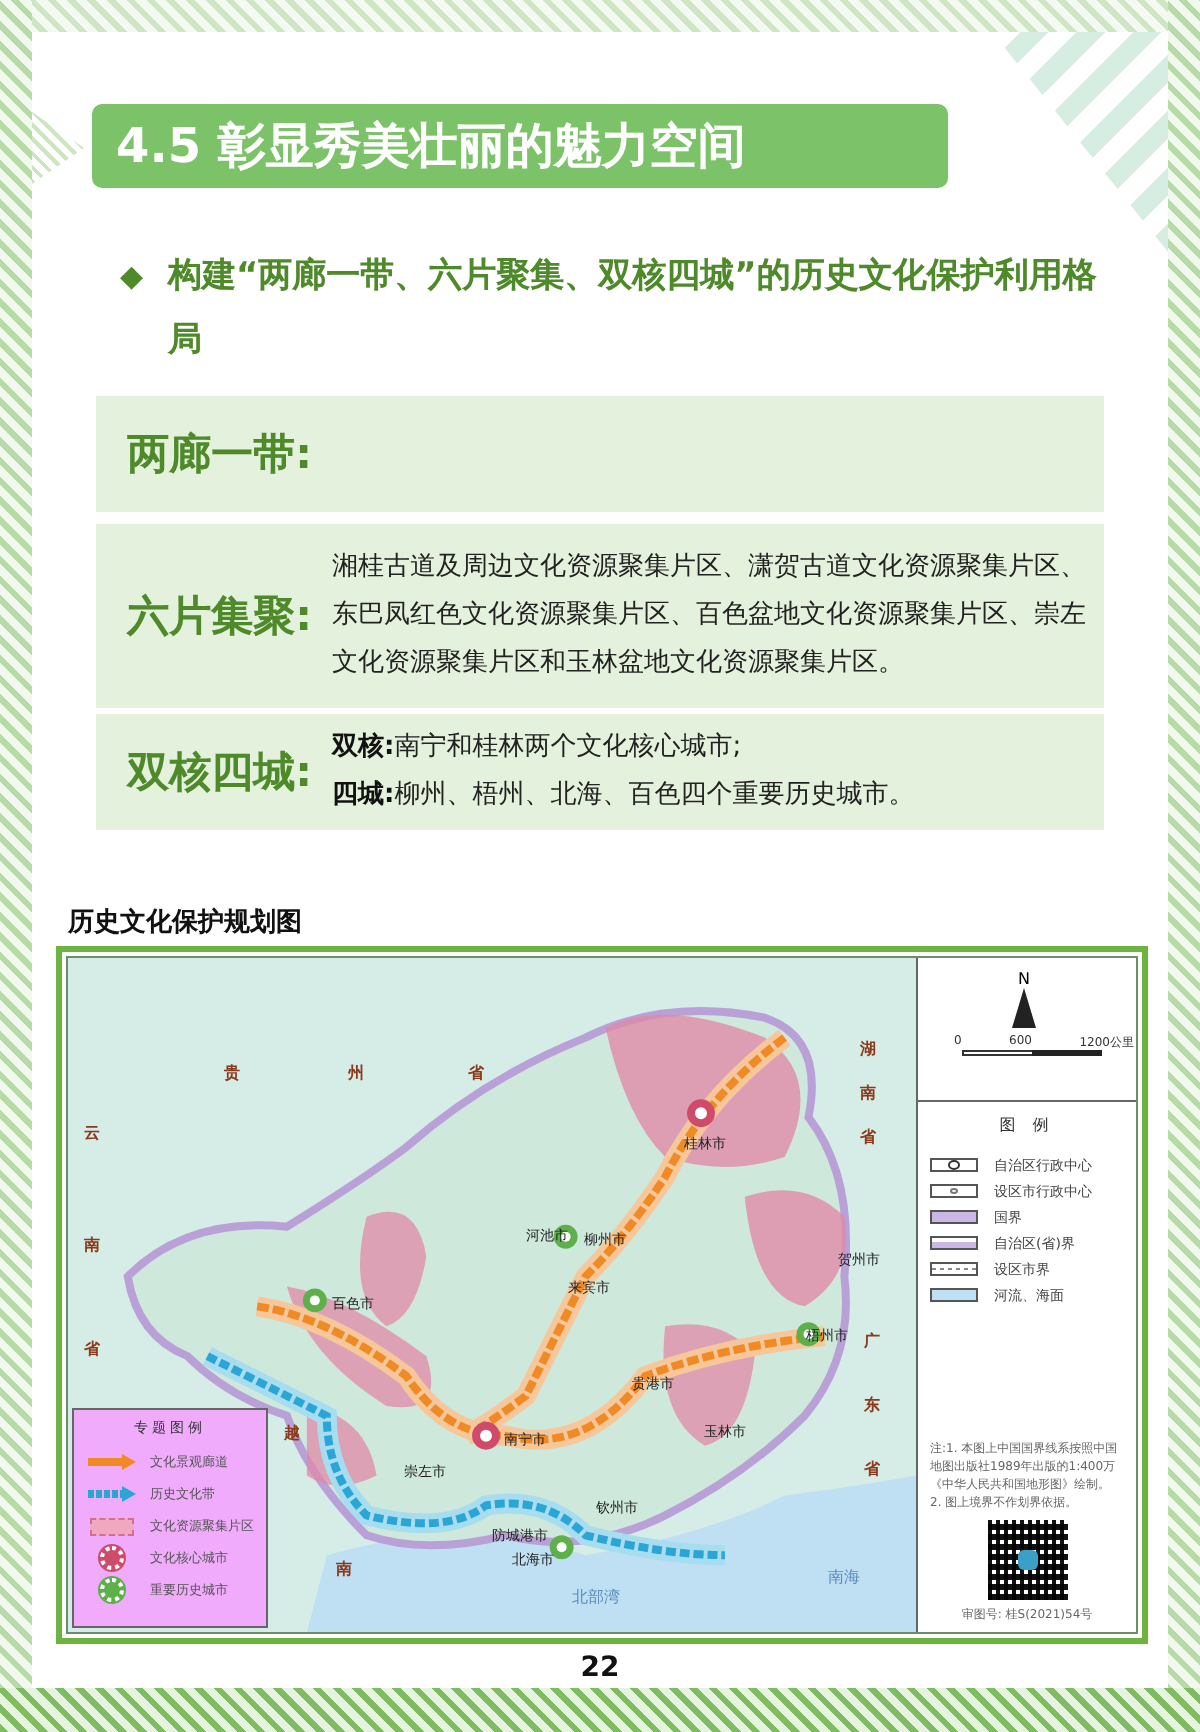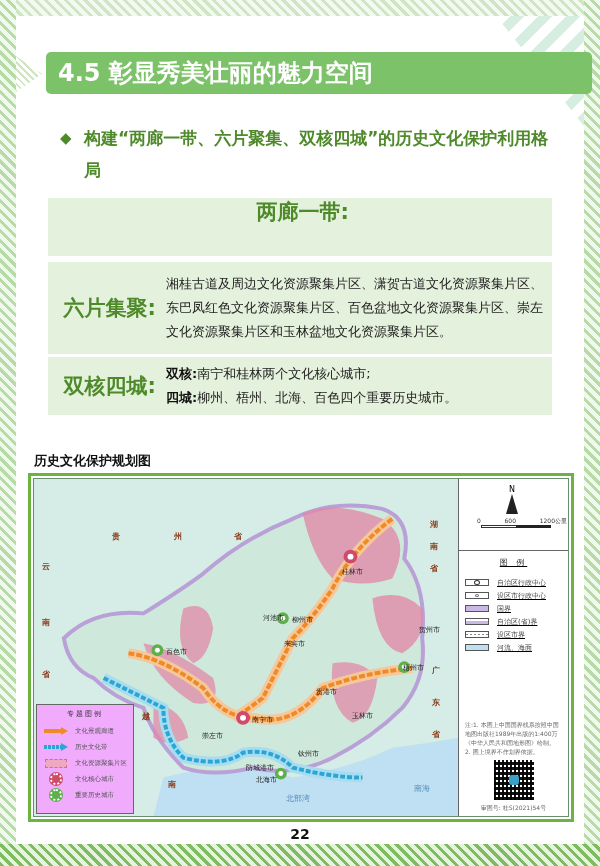--- a/index.html
+++ b/index.html
@@ -30,21 +30,21 @@
     clip-path: polygon(20% 0, 100% 0, 100% 100%);
   }
   .left-diamond {
     position: absolute; left: 16px; top: 56px; width: 26px; height: 36px;
     background: repeating-linear-gradient(45deg, #cde6c0 0 2px, #fff 2px 5px);
     clip-path: polygon(0 0, 100% 50%, 0 100%);
   }
 
   
   .section-title {
-    position: absolute; left: 46px; top: 52px; width: 546px; height: 42px;
+    position: absolute; left: 46px; top: 52px; width: 428px; height: 42px;
     background: #7cc268; border-radius: 5px;
     color: #fff; font-weight: bold; font-size: 24px;
     display: flex; align-items: center; padding-left: 12px;
     font-family: "DejaVu Sans", sans-serif;
   }
 
   
   .subhead {
     position: absolute; left: 60px; top: 122px; width: 500px;
     color: #4e8a2a; font-weight: bold; font-size: 17px; line-height: 32px;
@@ -59,21 +59,21 @@
     background: #e4f1dc; display: flex; align-items: center;
   }
   .panel .label {
     width: 118px; flex: none; text-align: right; padding-right: 10px;
     color: #4e8a2a; font-weight: bold; font-size: 21px;
   }
   .panel .body {
     flex: 1; font-size: 13px; line-height: 24px; color: #222; padding-right: 8px;
   }
   .panel .body b { font-weight: bold; color: #111; }
-  .p1 { top: 198px; height: 58px; flex-direction: column; }
+  .p1 { top: 198px; height: 58px; }
   .p2 { top: 262px; height: 92px; }
   .p3 { top: 357px; height: 58px; }
 
   .map-caption {
     position: absolute; left: 34px; top: 452px;
     font-weight: bold; font-size: 13px; color: #111;
   }
 
   
   .map-frame {
@@ -98,21 +98,21 @@
   .compass .arrow {
     position: absolute; left: 47px; top: 15px; width: 0; height: 0;
     border-left: 6px solid transparent; border-right: 6px solid transparent;
     border-bottom: 20px solid #222;
   }
   .scale-bar { position: absolute; left: 22px; top: 46px; width: 70px; height: 3px; }
   .scale-bar .a { position: absolute; left: 0; top: 0; width: 35px; height: 3px; border: 1px solid #333; border-right: none; }
   .scale-bar .b { position: absolute; left: 35px; top: 0; width: 35px; height: 3px; background: #222; }
   .scale-labels { position: absolute; left: 18px; top: 38px; width: 90px; font-size: 6px; color: #333; display: flex; justify-content: space-between; }
 
-  .legend { padding: 6px 6px; text-decoration: underline; }
+  .legend { padding: 6px 6px; }
   .legend .title { text-align: center; font-size: 8px; color: #333; margin-bottom: 8px; letter-spacing: 3px; }
   .legend-row { display: flex; align-items: center; height: 13px; font-size: 7px; color: #444; }
   .legend-row .sw { width: 24px; height: 7px; margin-right: 8px; border: 1px solid #555; flex: none; position: relative; }
   .notes {
     margin-top: auto; padding: 0 6px 4px 6px; font-size: 6px; color: #666; line-height: 9px;
   }
   .qr {
     width: 40px; height: 40px; margin: 4px auto 3px;
     background:
       repeating-linear-gradient(90deg, #111 0 2px, #fff 2px 4px),

